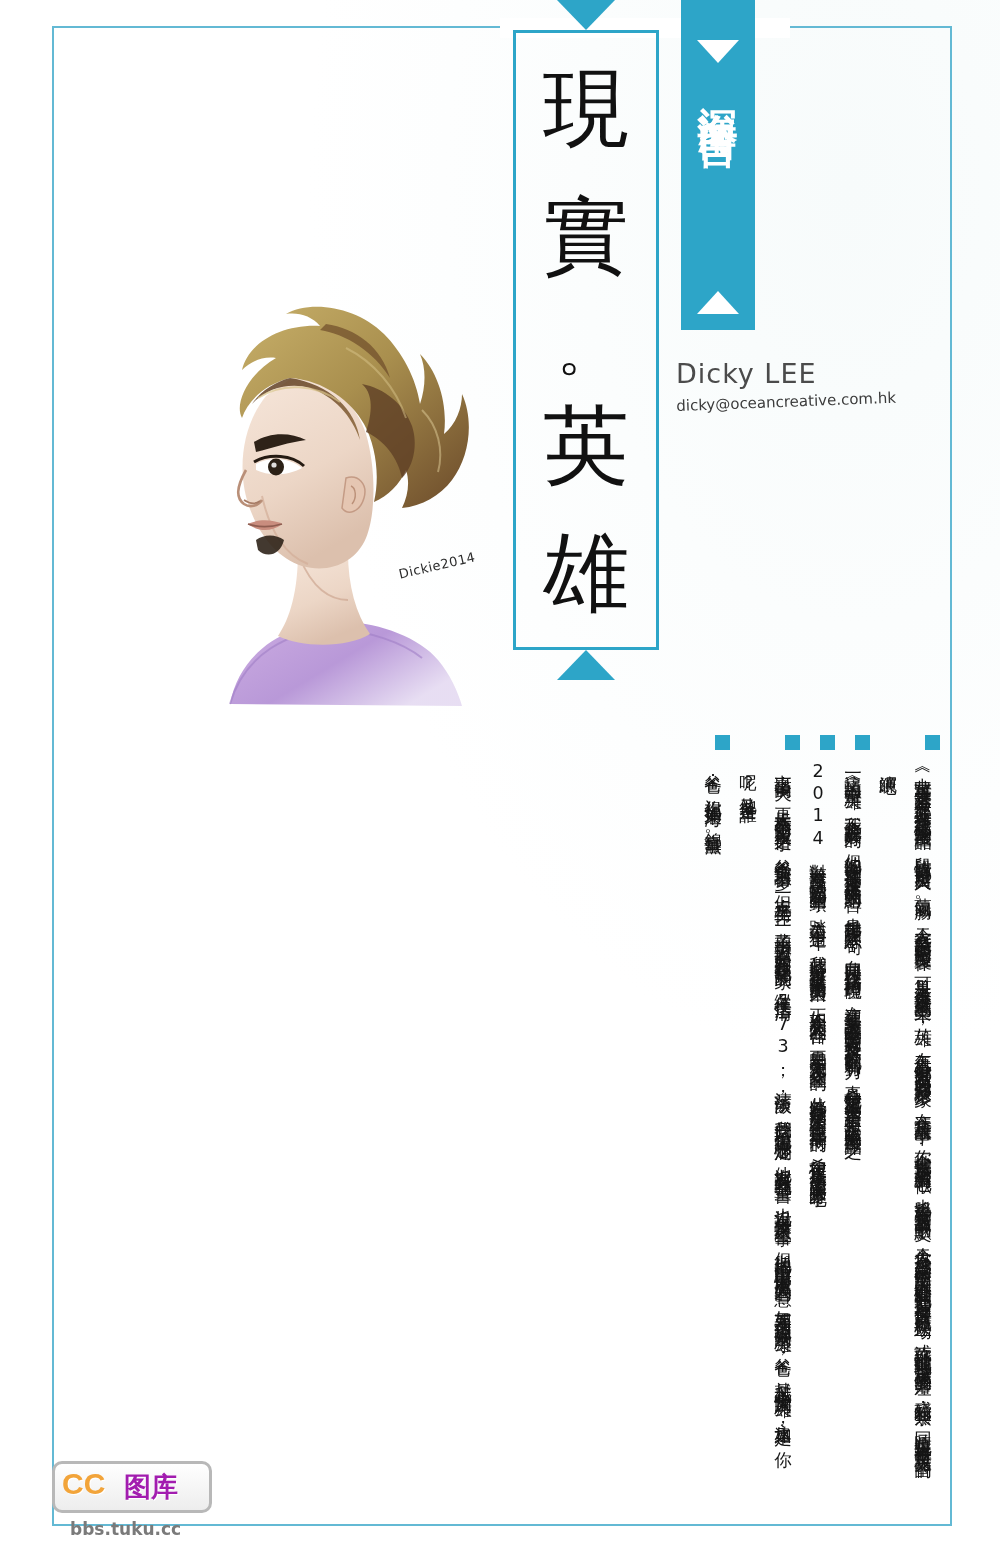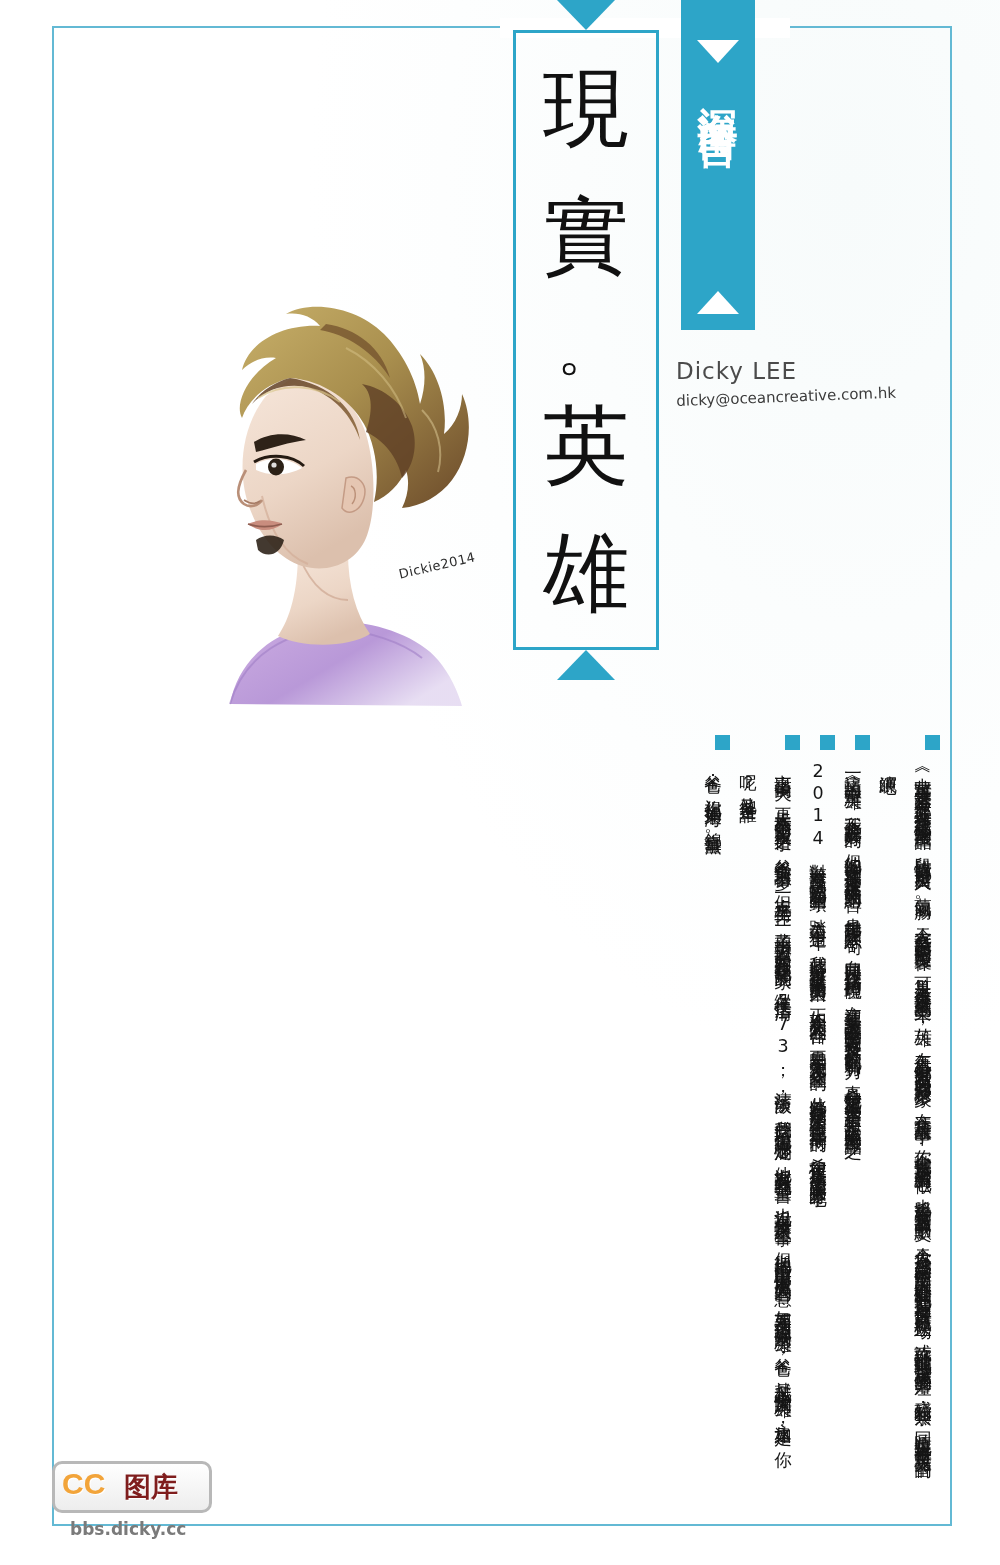--- a/index.html
+++ b/index.html
@@ -134,21 +134,21 @@
   }
 
   
   .author {
     position: absolute;
     left: 676px; top: 358px;
     width: 300px;
   }
   .author-name {
     font-family: "DejaVu Sans", sans-serif;
-    font-size: 23px;
+    font-size: 27px;
     color: #4b4b4b;
     letter-spacing: 1px;
   }
   .author-email {
     margin-top: 8px;
     font-family: "DejaVu Sans", sans-serif;
     font-size: 15px;
     color: #3b3b3b;
     transform: rotate(-2.2deg);
     transform-origin: left top;
@@ -227,21 +227,21 @@
     font-weight: bold;
     color: #f2a43a;
     text-shadow: 1px 1px 0 #ffffff;
   }
   .wm-tk {
     position: absolute;
     left: 84px; top: 8px;
     font-family: "DejaVu Sans", sans-serif;
     font-size: 27px;
     font-weight: bold;
-    color: #7f1d1d;
+    color: #a21caf;
     text-shadow: 1px 1px 0 #ffffff;
   }
   .wm-url {
     position: absolute;
     left: 30px; top: 58px;
     font-family: "DejaVu Sans", sans-serif;
     font-size: 17px;
     font-weight: bold;
     color: #7a7a7a;
   }
@@ -371,14 +371,14 @@
   <div class="para">
     <span class="marker"></span>
     <span class="para-inner">爸爸：祝你福如東海、錦壽無量。</span>
   </div>
 </div>
 
 <div class="watermark">
   <div class="wm-badge"></div>
   <div class="wm-cc">CC</div>
   <div class="wm-tk">图库</div>
-  <div class="wm-url">bbs.dicky.cc</div>
+  <div class="wm-url">bbs.tuku.cc</div>
 </div>
 
 </body></html>

